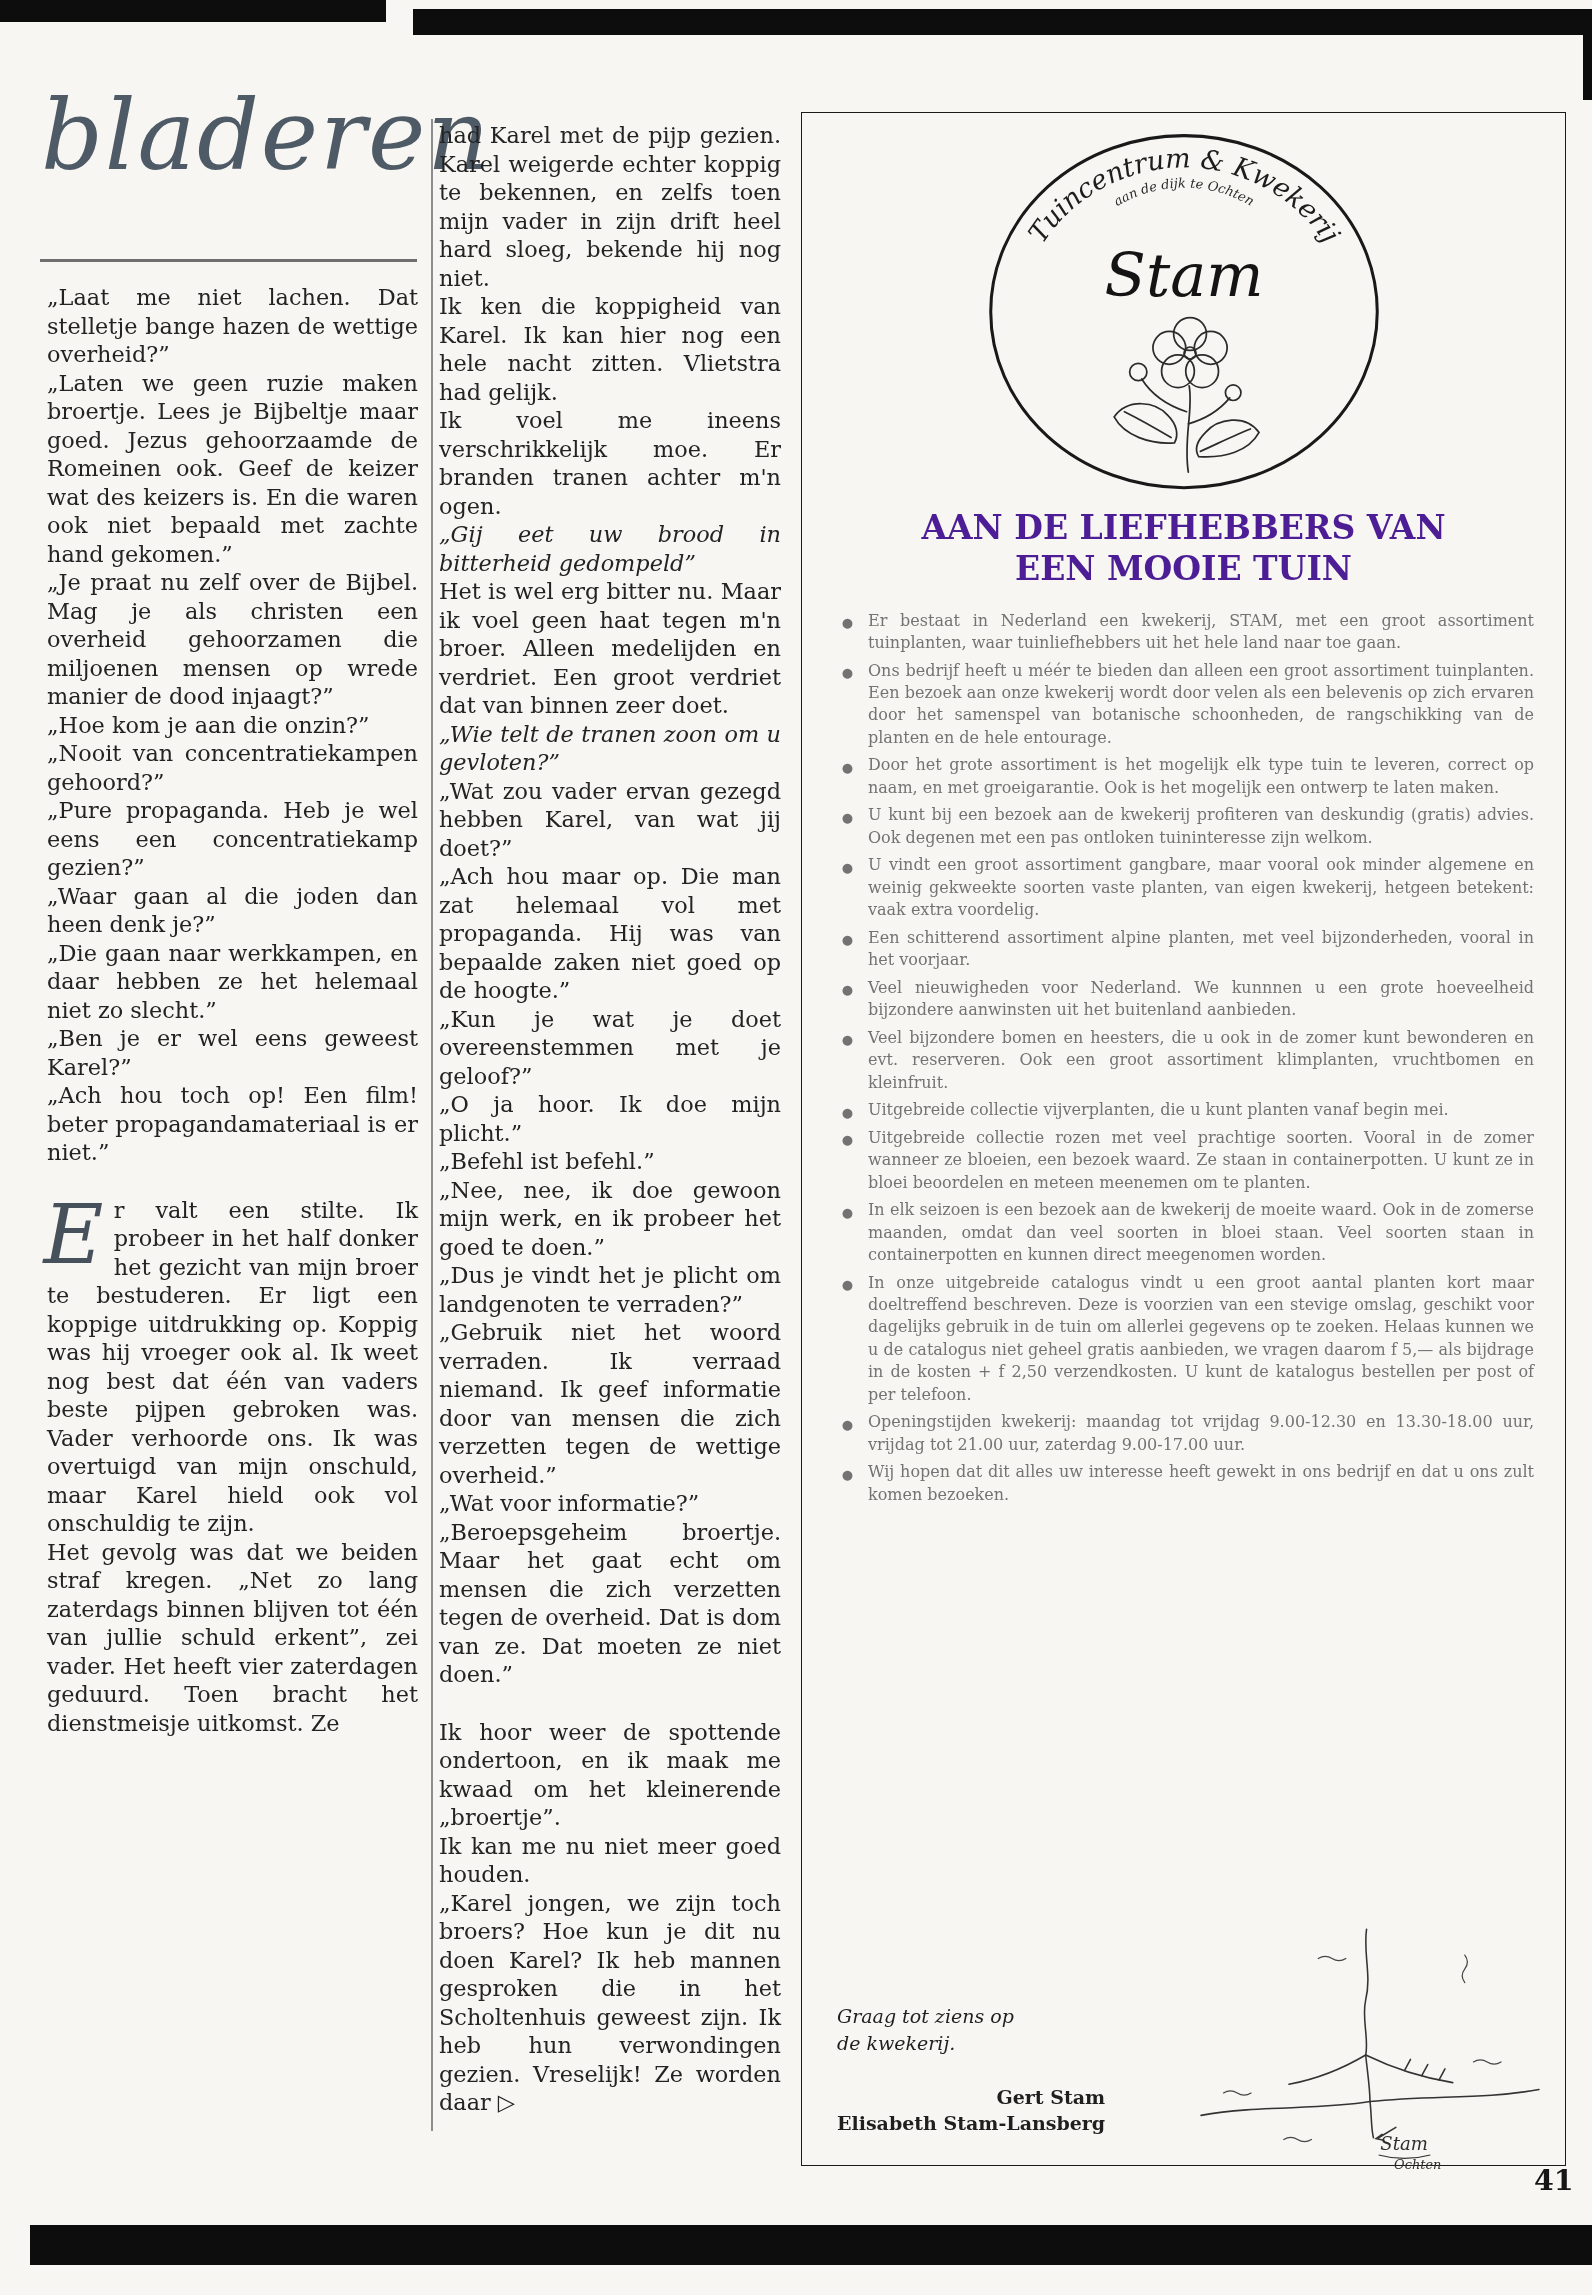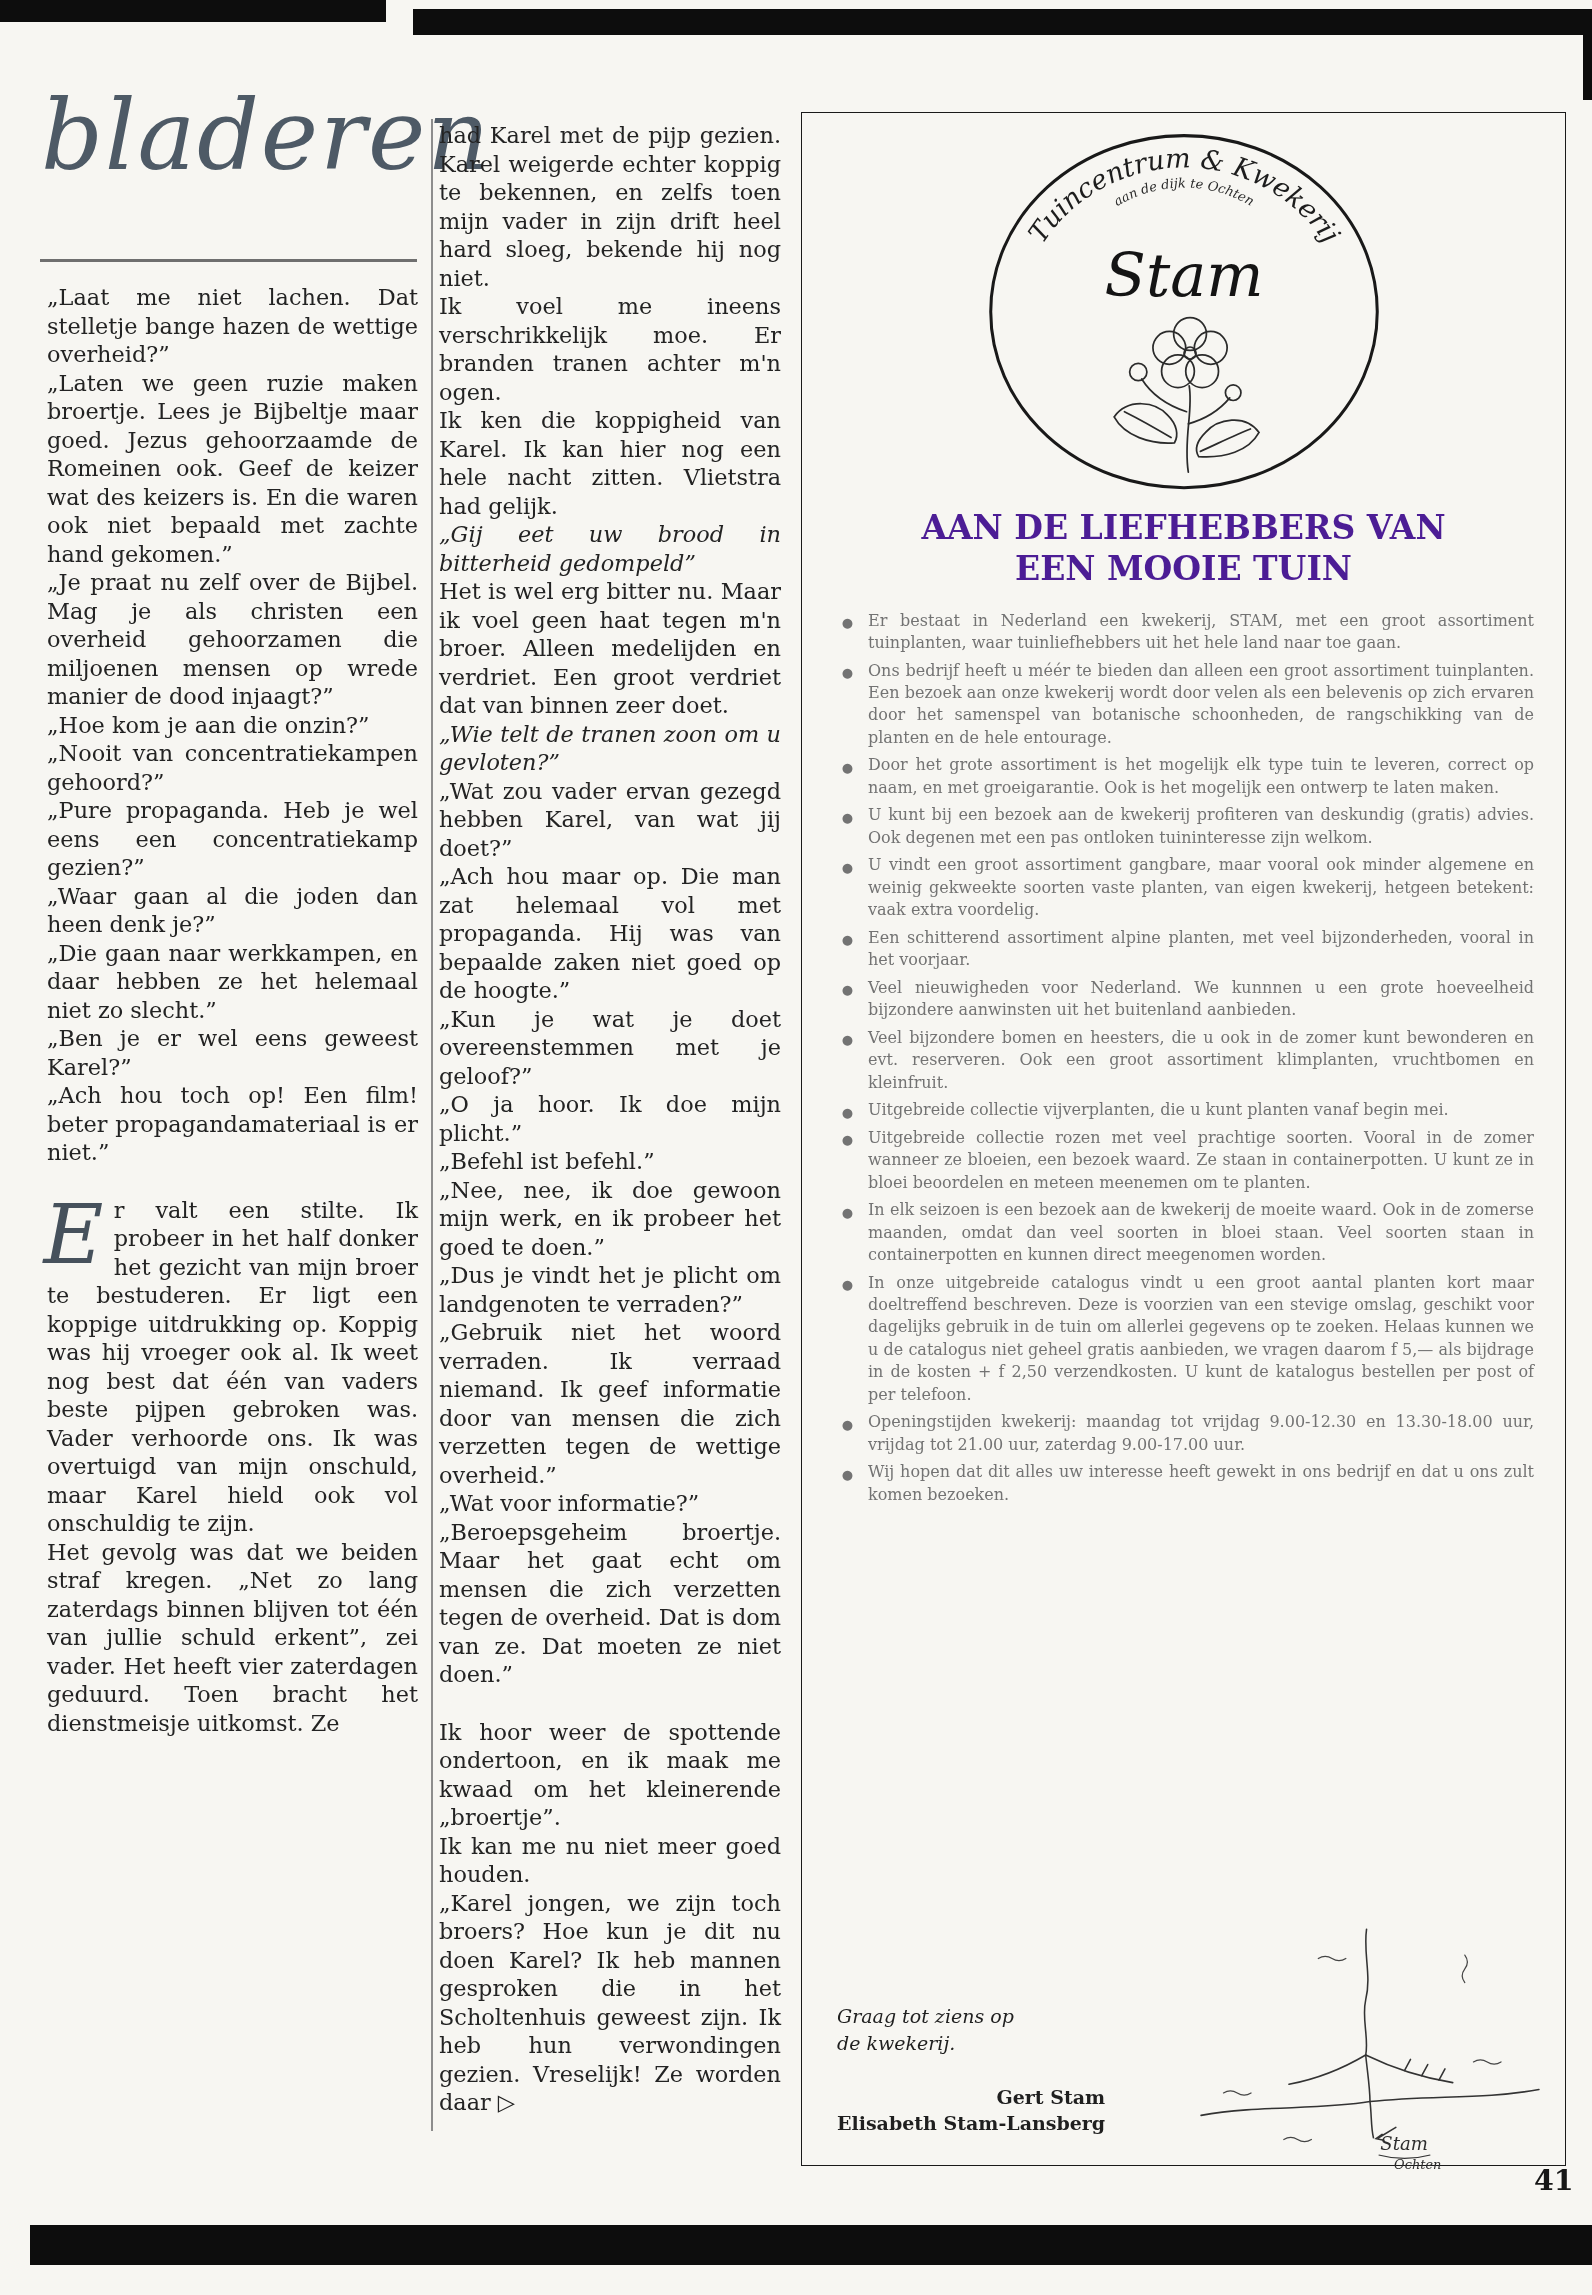--- a/index.html
+++ b/index.html
@@ -77,22 +77,22 @@
       <p class="para">„Ben je er wel eens geweest Karel?”</p>
       <p class="para">„Ach hou toch op! Een film! beter propagandamateriaal is er niet.”</p>
       <p class="para gap-before"><span class="dropcap">E</span>r valt een stilte. Ik probeer in het half donker het gezicht van mijn broer te bestuderen. Er ligt een koppige uitdrukking op. Koppig was hij vroeger ook al. Ik weet nog best dat één van vaders beste pijpen gebroken was. Vader verhoorde ons. Ik was overtuigd van mijn onschuld, maar Karel hield ook vol onschuldig te zijn.</p>
       <p class="para">Het gevolg was dat we beiden straf kregen. „Net zo lang zaterdags binnen blijven tot één van jullie schuld erkent”, zei vader. Het heeft vier zaterdagen geduurd. Toen bracht het dienstmeisje uitkomst. Ze</p>
     </div>
 
   <div id="col-divider"></div>
 
   <div id="column2" class="story-col">
       <p class="para">had Karel met de pijp gezien. Karel weigerde echter koppig te bekennen, en zelfs toen mijn vader in zijn drift heel hard sloeg, bekende hij nog niet.</p>
+      <p class="para">Ik ken die koppigheid van Karel. Ik kan hier nog een hele nacht zitten. Vlietstra had gelijk.</p>
       <p class="para">Ik voel me ineens verschrikkelijk moe. Er branden tranen achter m'n ogen.</p>
-      <p class="para">Ik ken die koppigheid van Karel. Ik kan hier nog een hele nacht zitten. Vlietstra had gelijk.</p>
       <p class="para italic">„Gij eet uw brood in bitterheid gedompeld”</p>
       <p class="para">Het is wel erg bitter nu. Maar ik voel geen haat tegen m'n broer. Alleen medelijden en verdriet. Een groot verdriet dat van binnen zeer doet.</p>
       <p class="para italic">„Wie telt de tranen zoon om u gevloten?”</p>
       <p class="para">„Wat zou vader ervan gezegd hebben Karel, van wat jij doet?”</p>
       <p class="para">„Ach hou maar op. Die man zat helemaal vol met propaganda. Hij was van bepaalde zaken niet goed op de hoogte.”</p>
       <p class="para">„Kun je wat je doet overeenstemmen met je geloof?”</p>
       <p class="para">„O ja hoor. Ik doe mijn plicht.”</p>
       <p class="para">„Befehl ist befehl.”</p>
       <p class="para">„Nee, nee, ik doe gewoon mijn werk, en ik probeer het goed te doen.”</p>
       <p class="para">„Dus je vindt het je plicht om landgenoten te verraden?”</p>

